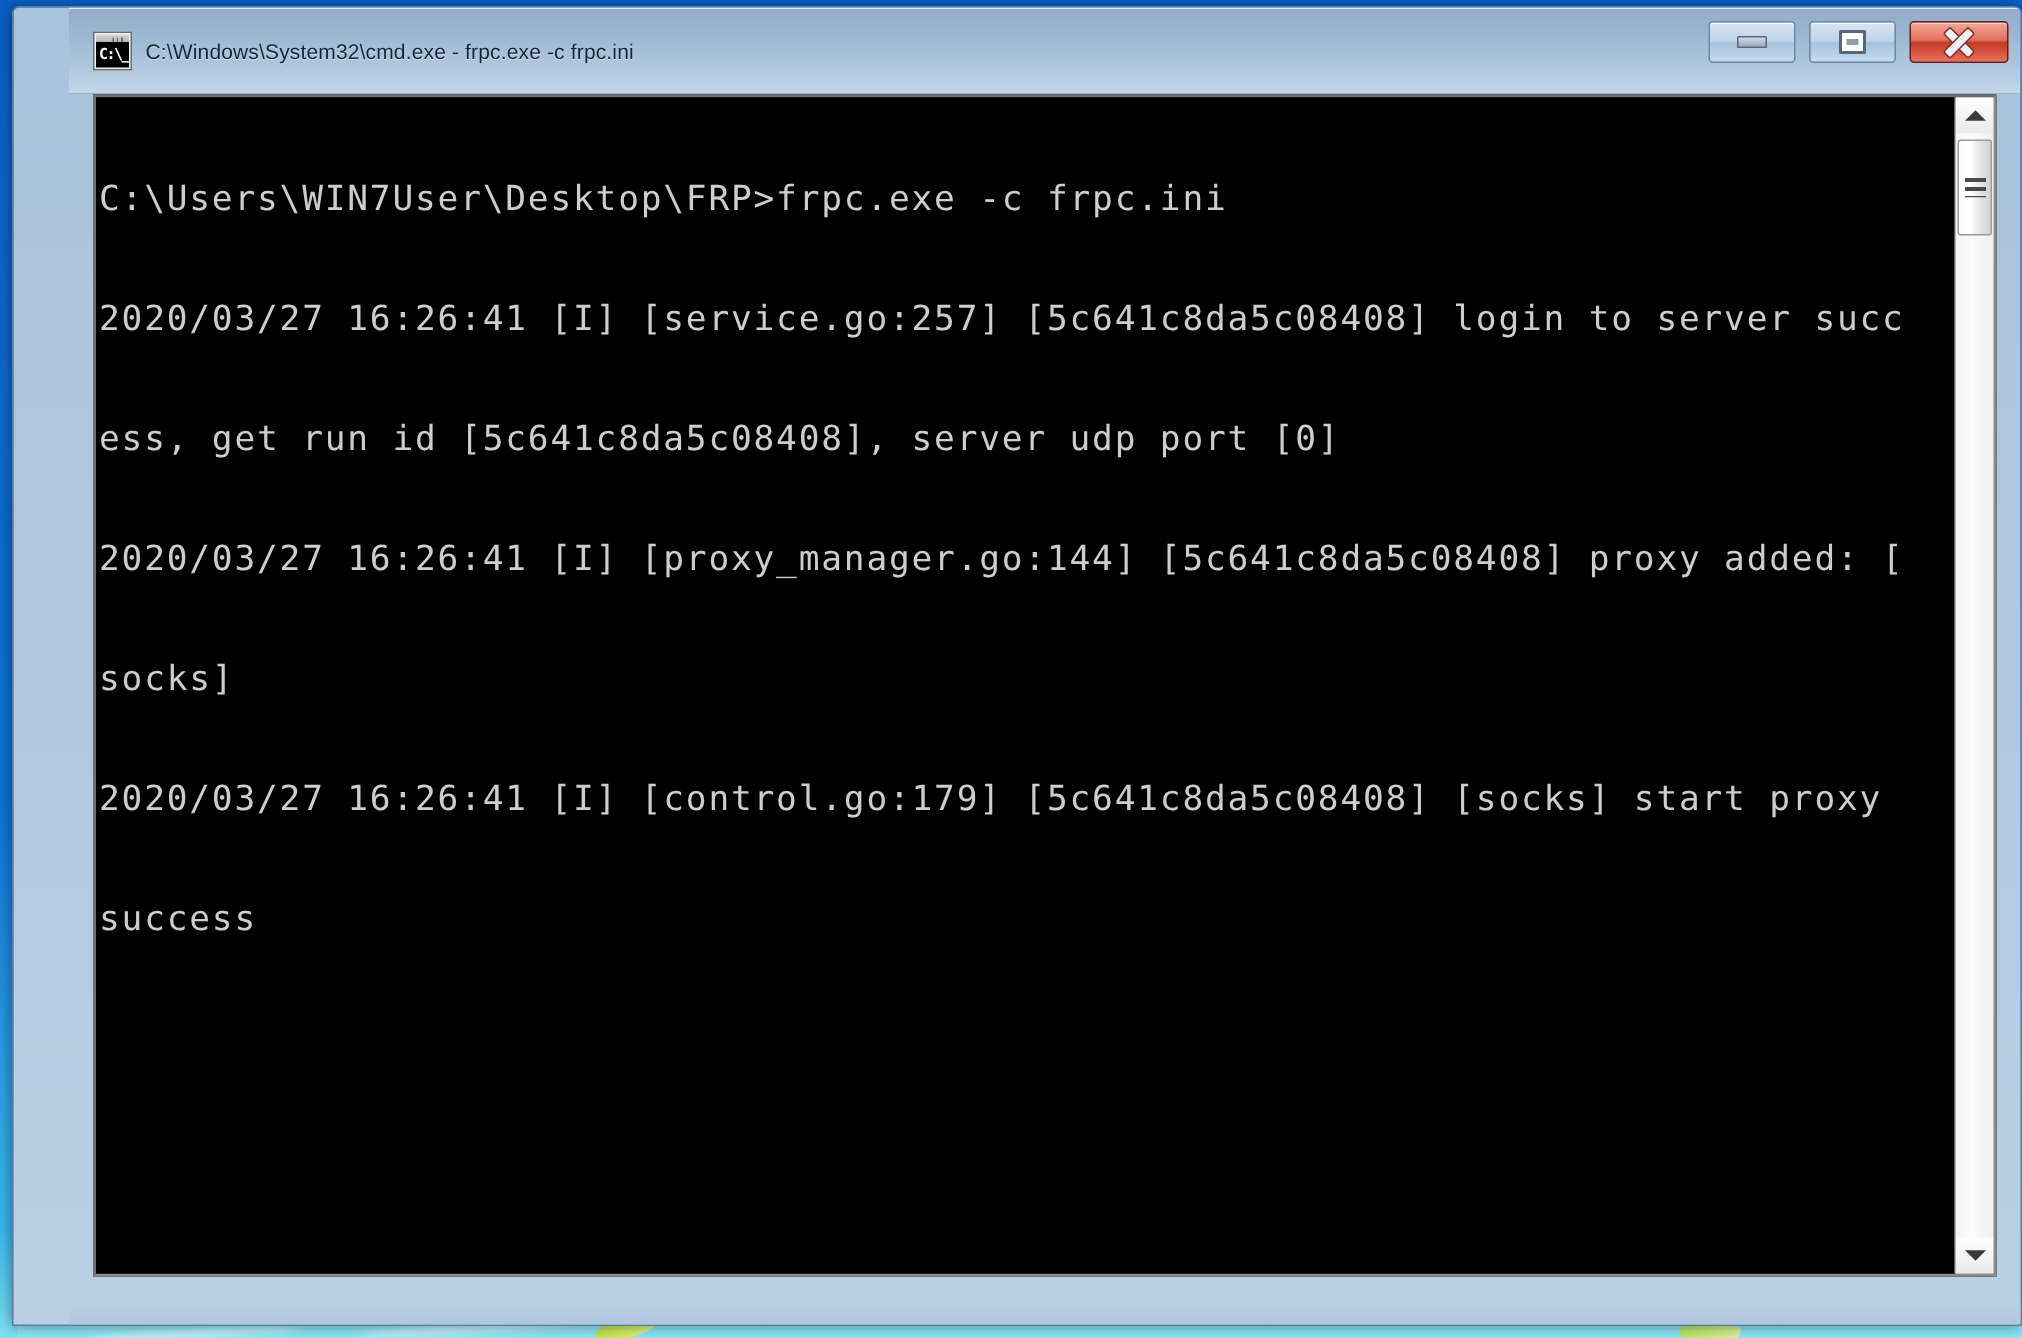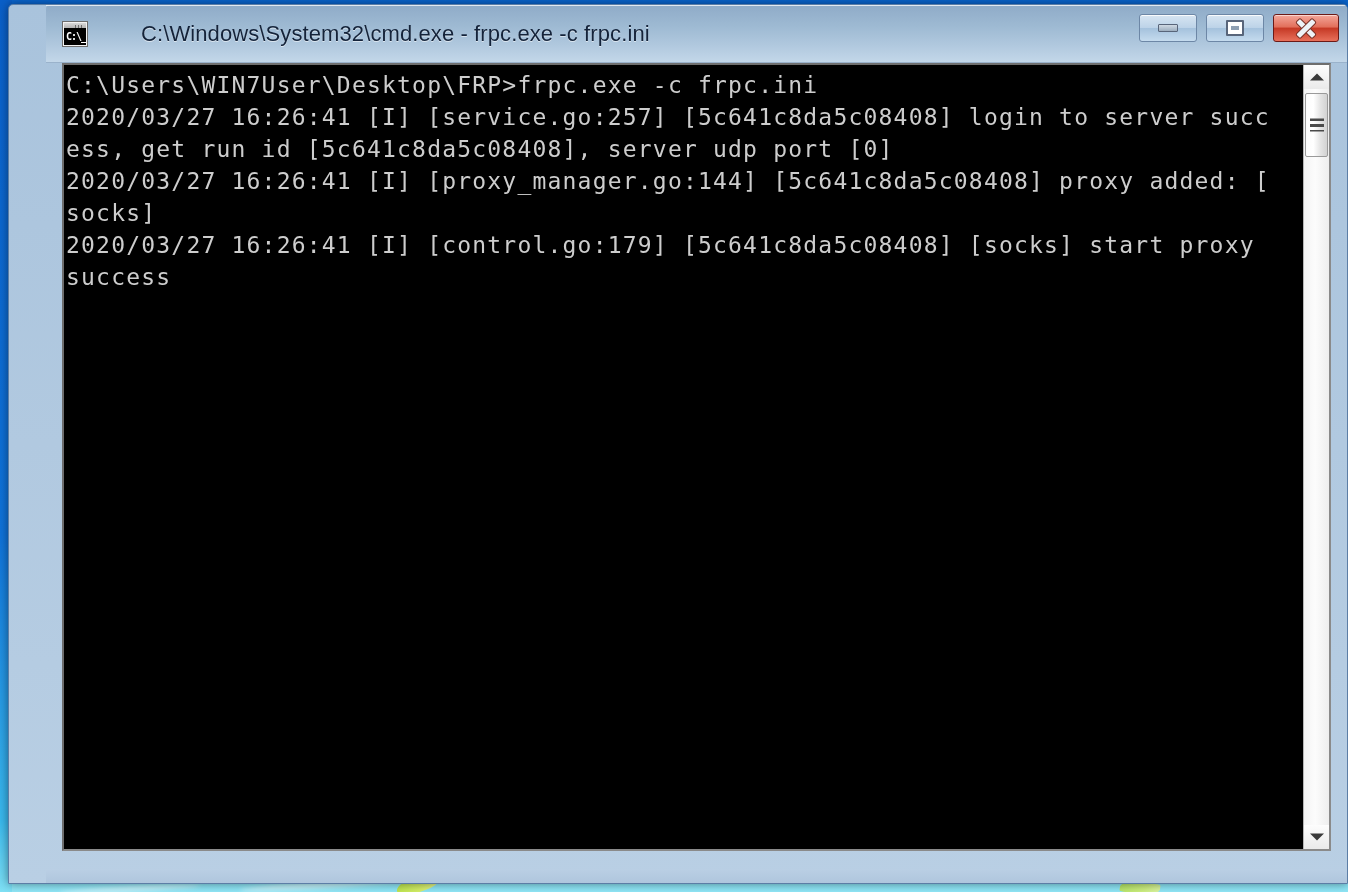--- a/index.html
+++ b/index.html
@@ -87,26 +87,25 @@
     color:#fff;
     font-family:"DejaVu Sans Mono", monospace;
     font-size:10px; font-weight:bold;
     line-height:17px;
     padding-left:2px;
     letter-spacing:-1px;
     overflow:hidden; white-space:nowrap;
   }
 
   #title-text {
-    font-size:22px;
+    font-size:14px;
     color:#14233a;
     letter-spacing:.1px;
     white-space:nowrap;
     text-shadow:0 1px 0 rgba(255,255,255,.55);
-    margin-left:44px;
   }
 
   
   #window-controls {
     position:absolute; right:8px; top:9px;
     display:flex; gap:9px;
   }
   .winbtn {
     width:58px; height:28px;
     border:1px solid #6d87a6;
@@ -185,21 +184,21 @@
     color:#cdcdcd;
     font-family:"DejaVu Sans Mono", monospace;
     font-size:23px;
     line-height:32px;
     letter-spacing:1.2px;
     padding:4px 0 0 2px;
     white-space:pre;
     overflow:hidden;
     font-weight:500;
   }
-  #console-text .line { height:32px; }
+  #console-text .line { height:32px;margin-top:48px; }
 
   
   #console-scrollbar {
     flex:0 0 26px;
     width:26px;
     background:linear-gradient(90deg,#f2f2f2 0%,#fafafa 40%,#ececec 100%);
     border-left:1px solid #b6b6b6;
     display:flex; flex-direction:column;
     position:relative;
   }

